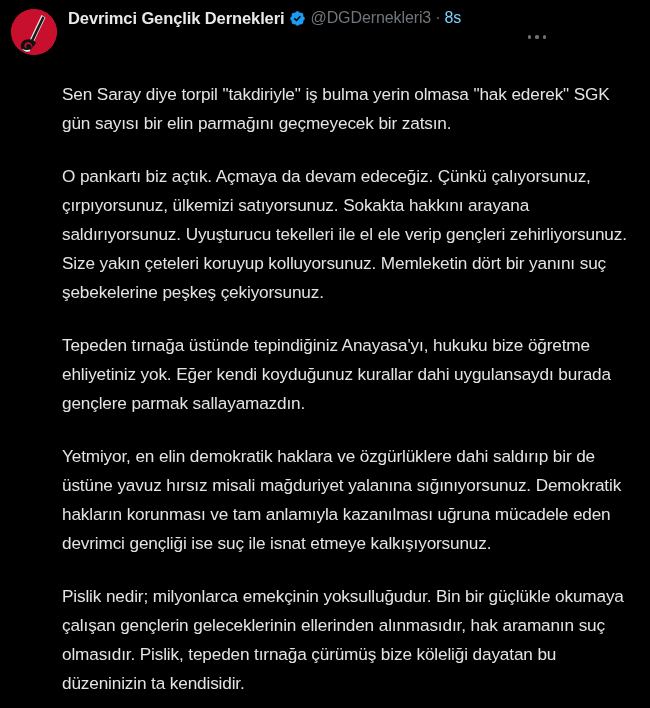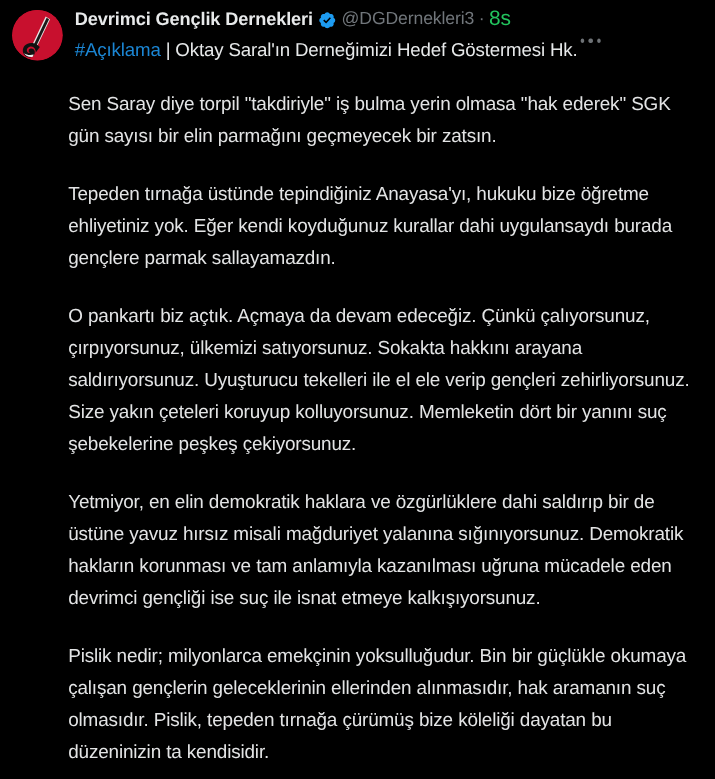--- a/index.html
+++ b/index.html
@@ -82,22 +82,22 @@
     color: #71767b;
     margin-left: 5px;
     letter-spacing: -0.1px;
   }
   .dot-sep {
     font-size: 16px;
     color: #71767b;
     margin: 0 4px;
   }
   .timestamp {
-    font-size: 19px;
-    color: #22c55e;
+    font-size: 16px;
+    color: #7dd3fc;
     letter-spacing: -0.1px;
   }
 
   .subject-line {
     margin-top: 6px;
     font-size: 17px;
     line-height: 22px;
     color: #e7e9ea;
     letter-spacing: -0.15px;
     white-space: nowrap;
@@ -172,34 +172,31 @@
         <span class="verified-badge">
           <svg viewBox="0 0 22 22" xmlns="http://www.w3.org/2000/svg">
             <path fill="#1d9bf0" d="M20.396 11c-.018-.646-.215-1.275-.57-1.816-.354-.54-.852-.972-1.438-1.246.223-.607.27-1.264.14-1.897-.133-.634-.44-1.217-.888-1.684-.467-.448-1.05-.755-1.684-.886-.633-.13-1.29-.084-1.897.14-.273-.587-.704-1.086-1.245-1.44S11.647 1.62 11 1.604c-.646.017-1.273.213-1.813.568s-.969.854-1.24 1.44c-.608-.223-1.267-.272-1.902-.14-.635.13-1.22.436-1.69.885-.448.467-.754 1.05-.885 1.683-.13.633-.083 1.29.14 1.897-.587.274-1.087.705-1.443 1.245-.356.54-.555 1.17-.574 1.817.02.647.218 1.276.574 1.816.356.54.856.972 1.443 1.245-.223.607-.27 1.264-.14 1.897.131.634.437 1.218.885 1.684.47.45 1.055.756 1.69.886.636.13 1.294.081 1.902-.141.272.587.7 1.086 1.24 1.441.54.354 1.167.551 1.813.569.647-.016 1.276-.213 1.817-.567s.972-.854 1.245-1.443c.604.239 1.266.296 1.903.164.636-.132 1.22-.447 1.678-.907.46-.46.776-1.042.908-1.678.132-.637.075-1.299-.165-1.903.586-.274 1.084-.705 1.438-1.245.355-.54.552-1.17.57-1.816zM9.662 14.85l-3.429-3.428 1.293-1.302 2.072 2.072 4.4-4.794 1.347 1.246z"></path>
           </svg>
         </span>
         <span class="handle">@DGDernekleri3</span>
         <span class="dot-sep">·</span>
         <span class="timestamp">8s</span>
       </div>
 
-      <div class="subject-line">
-        <span class="hashtag">#Açıklama</span><span> | Oktay Saral'ın Derneğimizi Hedef Göstermesi Hk.</span>
-      </div>
     </div>
 
     <div class="more-button">
       <span></span>
       <span></span>
       <span></span>
     </div>
   </div>
 
   <div class="tweet-body">
     <p>Sen Saray diye torpil "takdiriyle" iş bulma yerin olmasa "hak ederek" SGK gün sayısı bir elin parmağını geçmeyecek bir zatsın.</p>
+    <p>O pankartı biz açtık. Açmaya da devam edeceğiz. Çünkü çalıyorsunuz, çırpıyorsunuz, ülkemizi satıyorsunuz. Sokakta hakkını arayana saldırıyorsunuz. Uyuşturucu tekelleri ile el ele verip gençleri zehirliyorsunuz. Size yakın çeteleri koruyup kolluyorsunuz. Memleketin dört bir yanını suç şebekelerine peşkeş çekiyorsunuz.</p>
     <p>Tepeden tırnağa üstünde tepindiğiniz Anayasa'yı, hukuku bize öğretme ehliyetiniz yok. Eğer kendi koyduğunuz kurallar dahi uygulansaydı burada gençlere parmak sallayamazdın.</p>
-    <p>O pankartı biz açtık. Açmaya da devam edeceğiz. Çünkü çalıyorsunuz, çırpıyorsunuz, ülkemizi satıyorsunuz. Sokakta hakkını arayana saldırıyorsunuz. Uyuşturucu tekelleri ile el ele verip gençleri zehirliyorsunuz. Size yakın çeteleri koruyup kolluyorsunuz. Memleketin dört bir yanını suç şebekelerine peşkeş çekiyorsunuz.</p>
     <p>Yetmiyor, en elin demokratik haklara ve özgürlüklere dahi saldırıp bir de üstüne yavuz hırsız misali mağduriyet yalanına sığınıyorsunuz. Demokratik hakların korunması ve tam anlamıyla kazanılması uğruna mücadele eden devrimci gençliği ise suç ile isnat etmeye kalkışıyorsunuz.</p>
     <p>Pislik nedir; milyonlarca emekçinin yoksulluğudur. Bin bir güçlükle okumaya çalışan gençlerin geleceklerinin ellerinden alınmasıdır, hak aramanın suç olmasıdır. Pislik, tepeden tırnağa çürümüş bize köleliği dayatan bu düzeninizin ta kendisidir.</p>
 
   </div>
 
 </div>
 
 </body></html>

